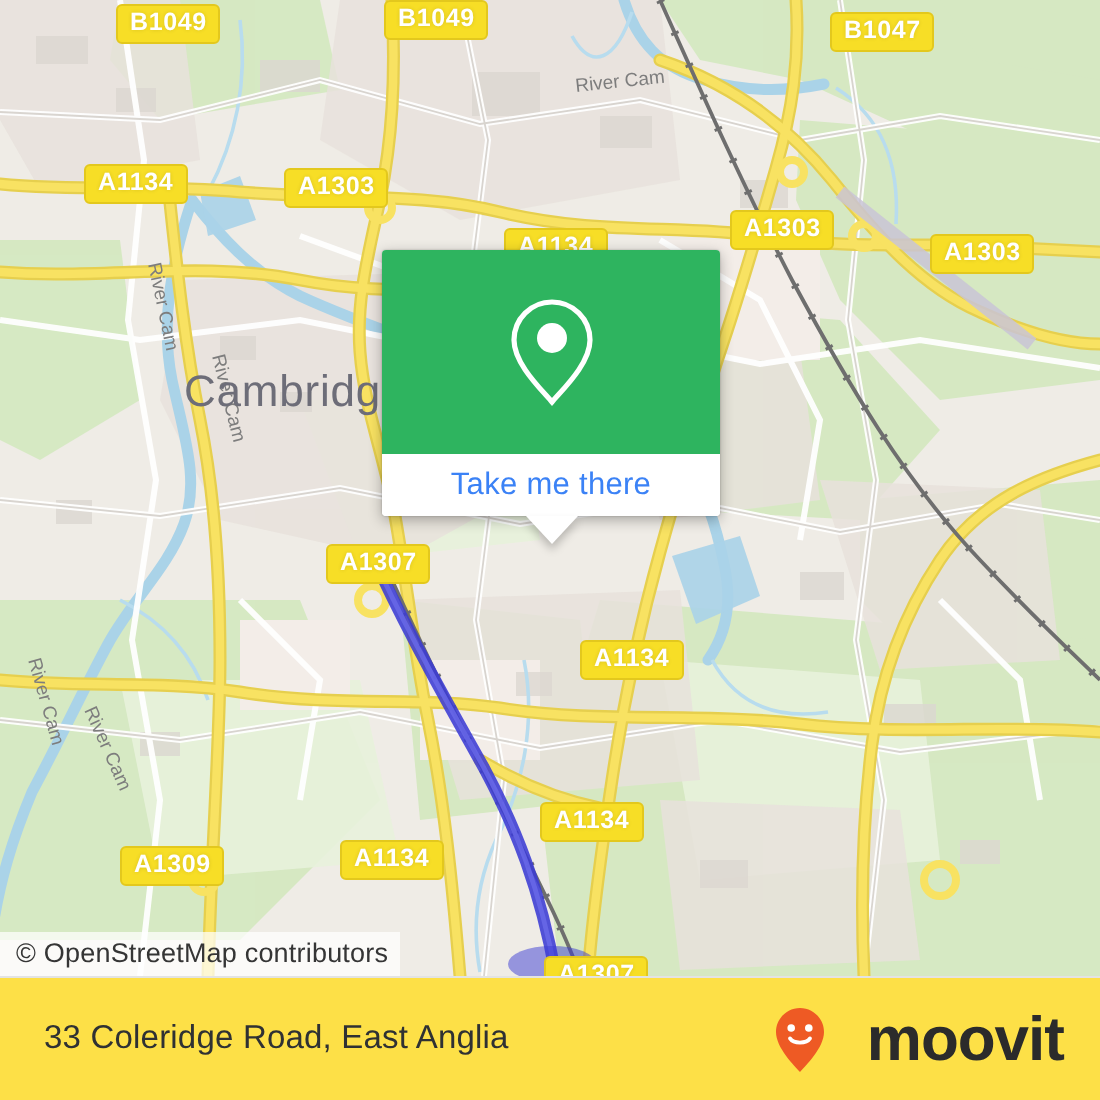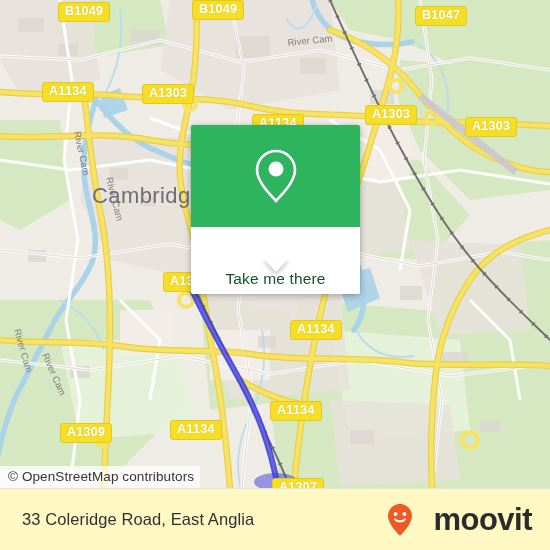--- a/index.html
+++ b/index.html
@@ -33,35 +33,35 @@
     box-shadow: 0 2px 7px rgba(0,0,0,.30), 0 0 1px rgba(0,0,0,.25);
     background: #ffffff;
   }
   .popup-head {
     height: 102px; background: #2eb45f;
     display: flex; align-items: center; justify-content: center;
   }
   .popup-foot {
     height: 31px; background: #ffffff;
     display: flex; align-items: center; justify-content: center;
-    font-size: 15.5px; color: #14532d; letter-spacing: .15px; margin-top: 36px;
+    font-size: 15.5px; color: #3b82f6; letter-spacing: .15px;
   }
   .popup-tail {
     position: absolute; left: 50%; top: 133px;
     margin-left: -13px; width: 0; height: 0;
     border-left: 13px solid transparent;
     border-right: 13px solid transparent;
     border-top: 14px solid #ffffff;
     filter: drop-shadow(0 3px 2px rgba(0,0,0,.22));
   }
 
   
   .footer {
     position: absolute; left: 0; top: 488px; width: 550px; height: 62px;
-    background: #fef9c3; border-top: 1px solid #e3e3e3;
+    background: #fde047; border-top: 1px solid #e3e3e3;
     display: flex; align-items: center; justify-content: space-between;
     padding: 0 18px 0 22px;
   }
   .footer-title { font-size: 16.5px; color: #2f3133; letter-spacing: .1px; }
   .brand { display: flex; align-items: center; gap: 20px; }
   .brand-word {
     font-size: 31px; font-weight: 700; color: #2b2b2b;
     letter-spacing: -0.5px; line-height: 1;
   }
 </style>

